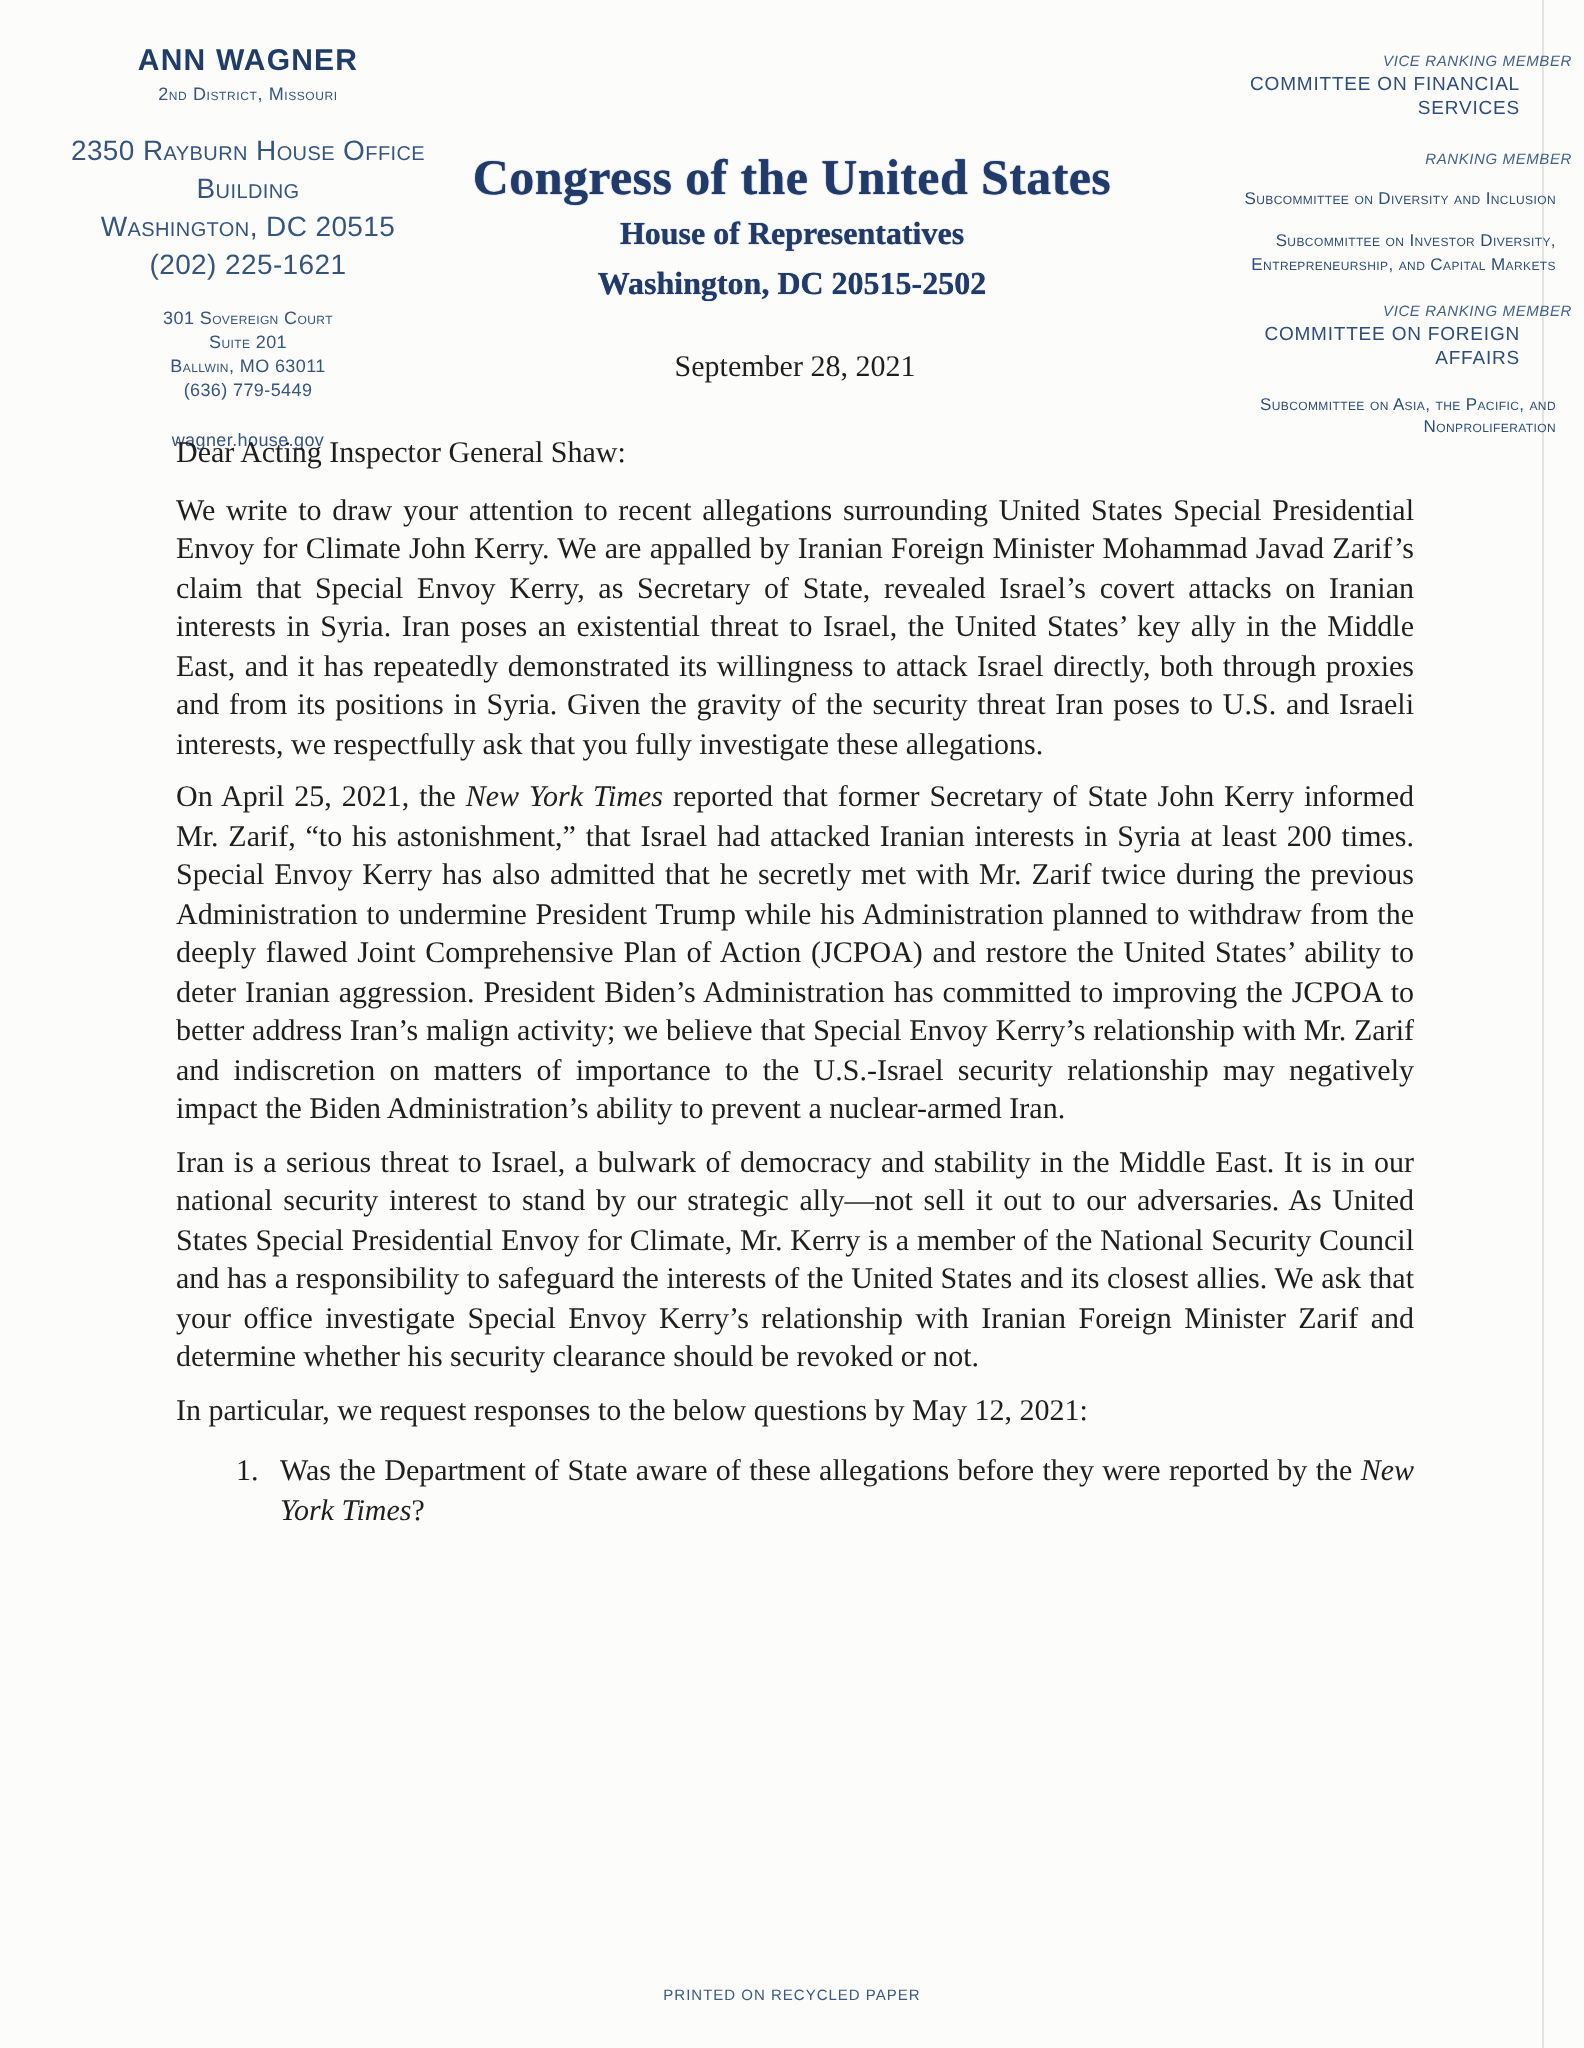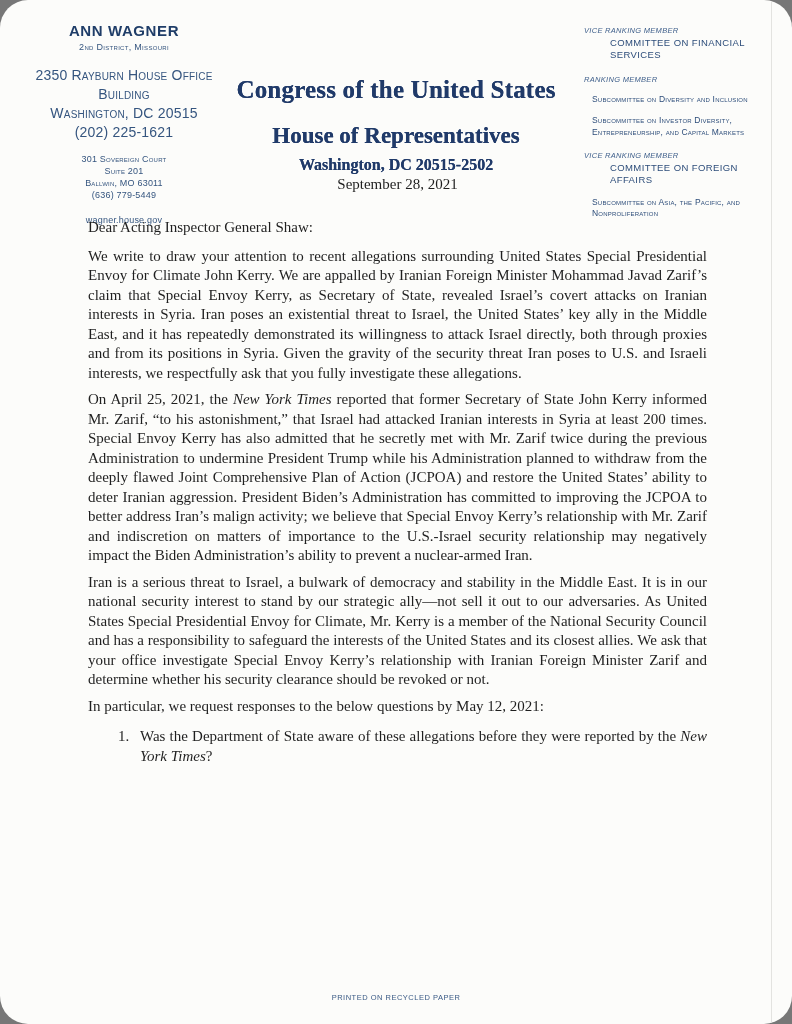--- a/index.html
+++ b/index.html
@@ -4,21 +4,20 @@
 <style>
   html,body { margin:0; padding:0; background:#777; }
   .page {
     position: relative;
     width: 792px; height: 1024px;
     margin: 0 auto;
     background: #fcfcfa;
     font-family: "Liberation Serif", serif;
     color: #1f1f1f;
     overflow: hidden;
-    border-radius: 28px;
   }
   
   .lh-left {
     position: absolute; left: 18px; top: 22px; width: 212px;
     text-align: center;
     font-family: "Liberation Sans", sans-serif;
     color: #35557f;
   }
   .lh-name {
     font-size: 15px; font-weight: bold; letter-spacing: .6px;
@@ -29,26 +28,26 @@
   .lh-addr2 { margin-top: 11px; font-size: 9px; font-variant: small-caps; line-height: 1.35; letter-spacing: .2px; }
   .lh-web  { margin-top: 14px; font-size: 9px; letter-spacing: .2px; }
   
   .lh-center {
     position: absolute; left: 203px; top: 76px; width: 386px;
     text-align: center; color: #203a69;
     font-family: "Liberation Serif", serif;
     font-weight: bold;
   }
   .lh-c1 { font-size: 25px; letter-spacing: .2px; text-shadow: 0 0 .6px #203a69; }
-  .lh-c2 { font-size: 23px; margin-top: 19px; text-shadow: 0 0 .5px #203a69; }
+  .lh-c2 { font-size: 16px; margin-top: 5px; text-shadow: 0 0 .5px #203a69; }
   .lh-c3 { font-size: 16px; margin-top: 7px; text-shadow: 0 0 .4px #203a69; }
   
   .lh-right {
     position: absolute; right: 6px; top: 26px; width: 202px;
-    text-align: left;
+    text-align: right;
     font-family: "Liberation Sans", sans-serif;
     color: #2d4d7a;
   }
   .lh-role {
     font-size: 7.5px; font-style: italic; text-transform: uppercase;
     letter-spacing: .3px; color: #41618c; margin-top: 13px;
   }
   .lh-role:first-child { margin-top: 0; }
   .lh-committee {
     font-size: 9.5px; letter-spacing: .4px; line-height: 1.3;

